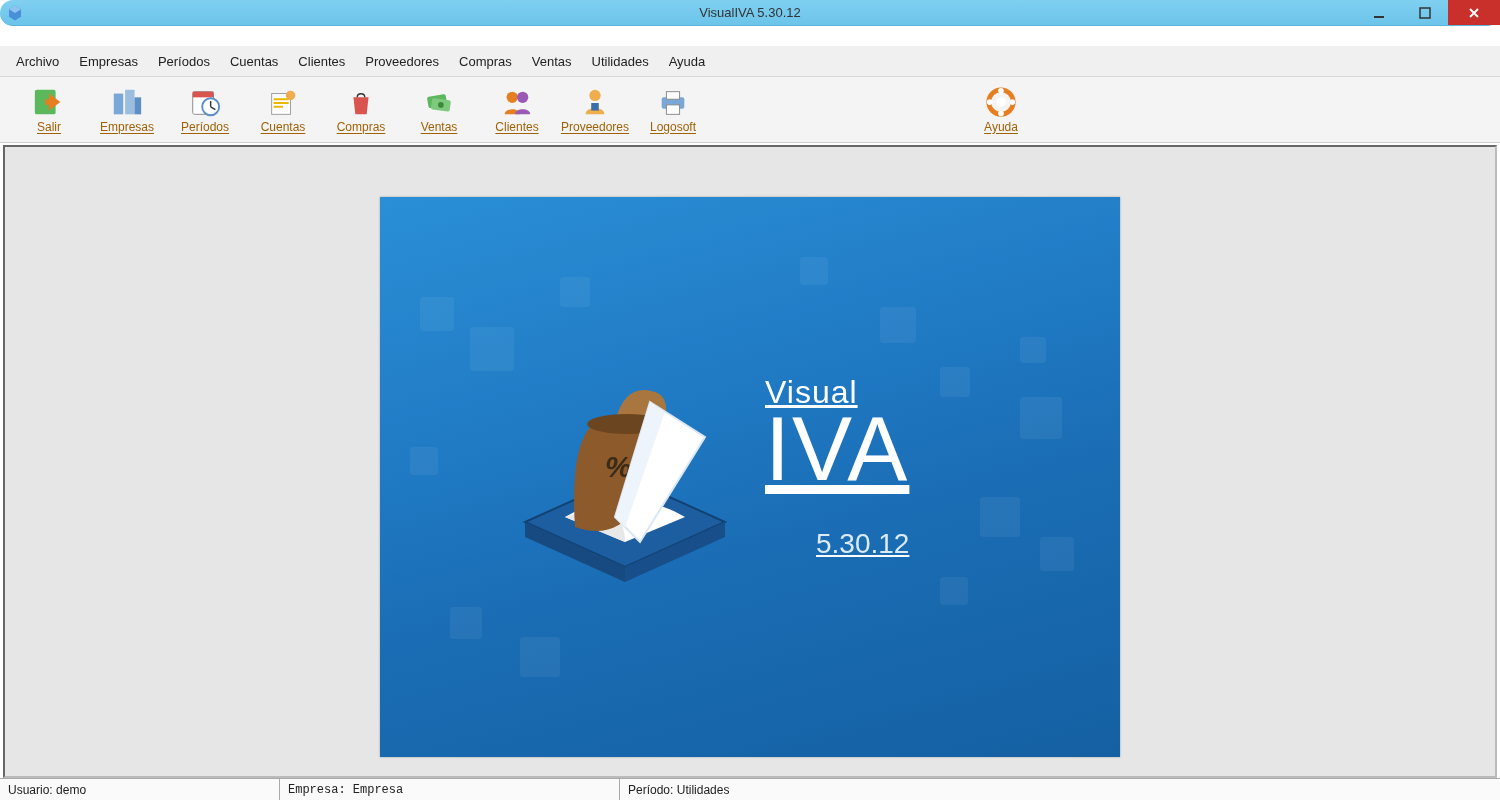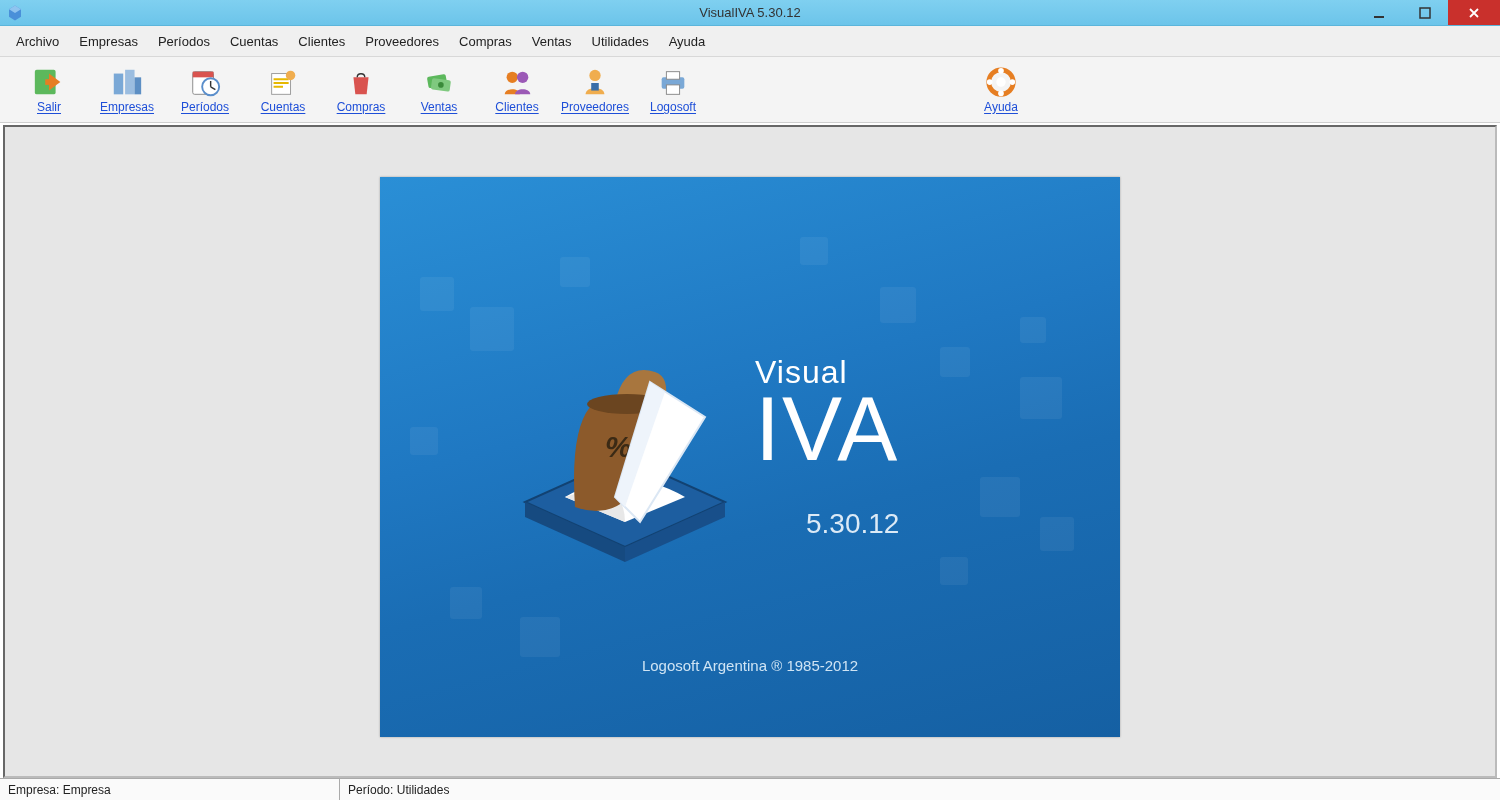--- a/index.html
+++ b/index.html
@@ -14,20 +14,21 @@
     flex-direction: column;
   }
   .titlebar {
     background: linear-gradient(#7fd0f0, #6cc4ea);
     height: 26px;
     display: flex;
     align-items: center;
     position: relative;
     color: #333;
     border-bottom: 1px solid #5bb5db;
+    border-radius: 13px;
   }
   .titlebar .app-icon {
     width: 18px;
     height: 18px;
     margin: 0 6px;
   }
   .titlebar .title {
     position: absolute;
     left: 50%;
     transform: translateX(-50%);
@@ -53,20 +54,21 @@
     color: #fff;
     width: 52px;
   }
   .menubar {
     background: #f0f0f0;
     border-bottom: 1px solid #d8d8d8;
     height: 24px;
     display: flex;
     align-items: center;
     padding: 15px 6px;
+    margin-top: 20px;
   }
   .menubar .menu-item {
     padding: 3px 10px;
     color: #222;
     font-size: 13px;
     cursor: default;
   }
   .toolbar {
     background: #f4f4f4;
     border-bottom: 1px solid #cfcfcf;
@@ -76,21 +78,21 @@
     padding: 0 10px;
   }
   .toolbar .tool-btn {
     display: flex;
     flex-direction: column;
     align-items: center;
     justify-content: center;
     width: 78px;
     height: 60px;
     cursor: default;
-    color: #1d4ed8;
+    color: #a16207;
     font-size: 12px;
   }
   .toolbar .tool-btn .icon {
     width: 34px;
     height: 32px;
     margin-bottom: 2px;
   }
   .toolbar .tool-btn .lbl {
     text-decoration: underline;
     text-underline-offset: 2px;
@@ -127,20 +129,22 @@
   .splash-content {
     position: absolute;
     top: 145px;
     left: 115px;
     display: flex;
     align-items: center;
   }
   .logo-icon { width: 260px; height: 250px; flex-shrink: 0; }
   .logo-text {
     color: #fff;
+    margin-left: 10px;
+    text-decoration: underline;
   }
   .logo-text .visual {
     font-size: 32px;
     font-weight: 300;
     letter-spacing: 1px;
   }
   .logo-text .iva {
     font-size: 90px;
     font-weight: 300;
     line-height: 0.85;
@@ -170,21 +174,21 @@
     font-size: 12px;
     color: #222;
   }
   .statusbar .cell {
     border-right: 1px solid #aaa;
     padding: 3px 8px;
     display: flex;
     align-items: center;
   }
   .statusbar .cell.c1 { width: 280px; }
-  .statusbar .cell.c2 { width: 340px; }
+  .statusbar .cell.c2 { width: 340px; font-family: Liberation Mono, monospace; }
   .statusbar .cell.c3 { flex: 1; border-right: none; }
 </style>
 </head>
 <body>
 
 <div class="titlebar">
   <span class="app-icon">
     <svg viewBox="0 0 24 24">
         <path fill="#4a90d9" d="M12 2l8 5v10l-8 5-8-5V7z"></path>
         <path fill="#8fc4ef" d="M12 2l8 5-8 5-8-5z"></path>
@@ -365,26 +369,29 @@
           <path d="M155 60 L170 70 L130 185 L120 175 Z" fill="#eef4fb"></path>
         </svg>
       </span>
       <div class="logo-text">
         <div class="visual">Visual</div>
         <div class="iva">IVA</div>
         <div class="ver">5.30.12</div>
       </div>
     </div>
     <div class="splash-footer">
-      <div>Logosoft Argentina ® 1985-2012</div>
     </div>
   </div>
 </div>
 
 <div class="statusbar">
+  <div class="cell c1">
+    <span>Usuario:</span>&nbsp;
+    <span>demo</span>
+  </div>
   <div class="cell c2">
     <span>Empresa:</span>&nbsp;
     <span>Empresa</span>
   </div>
   <div class="cell c3">
     <span>Período:</span>&nbsp;
     <span>Utilidades</span>
   </div>
 </div>
 

